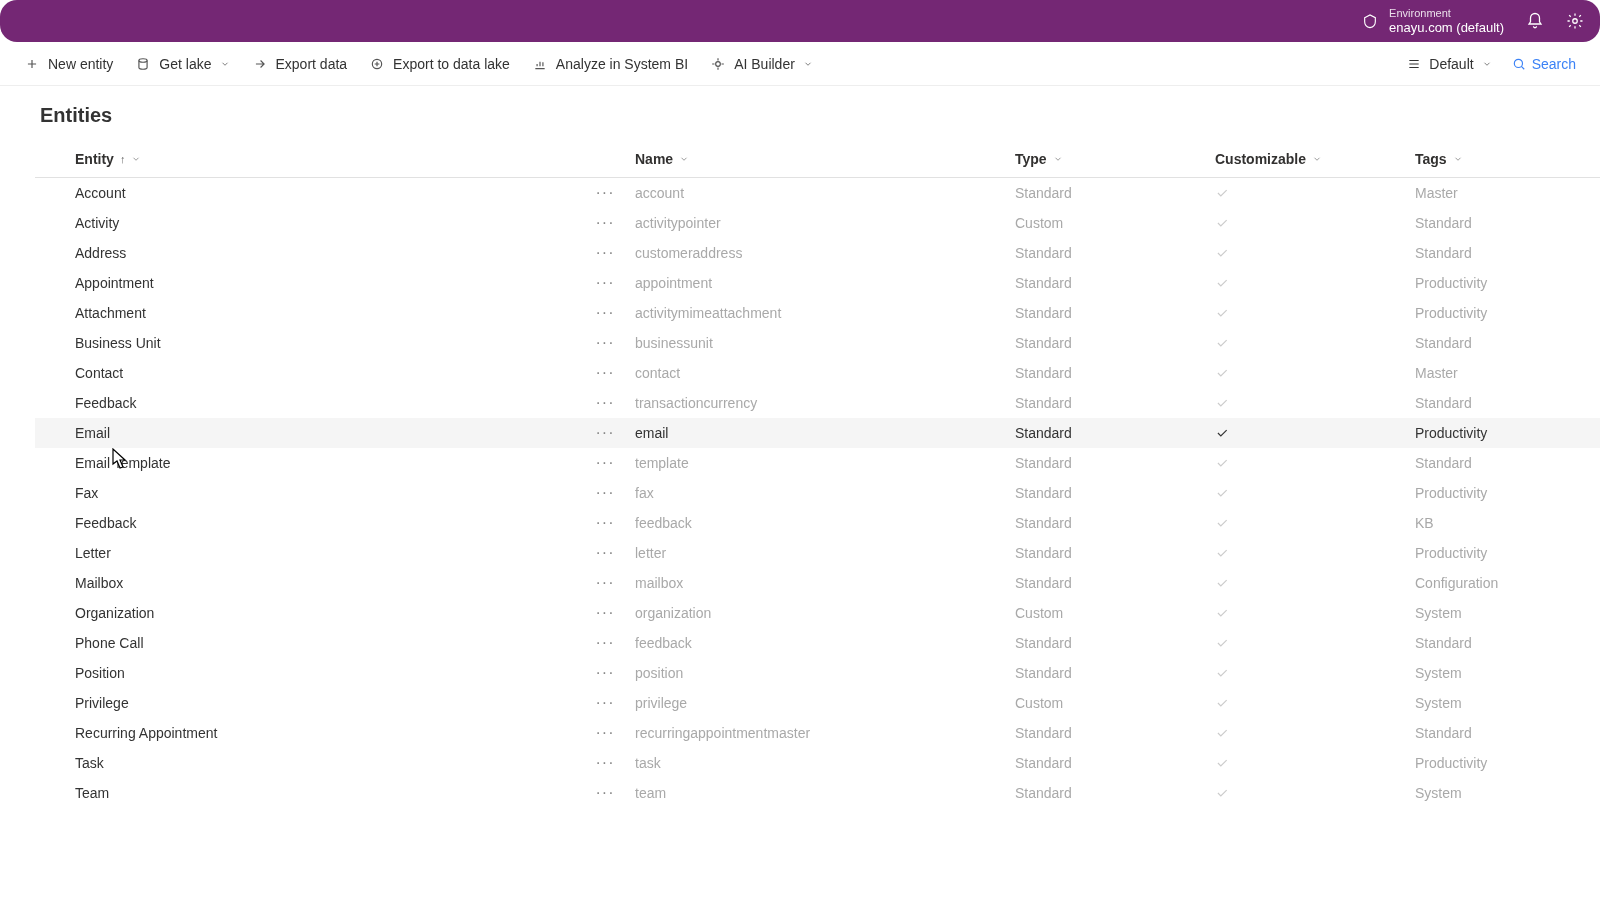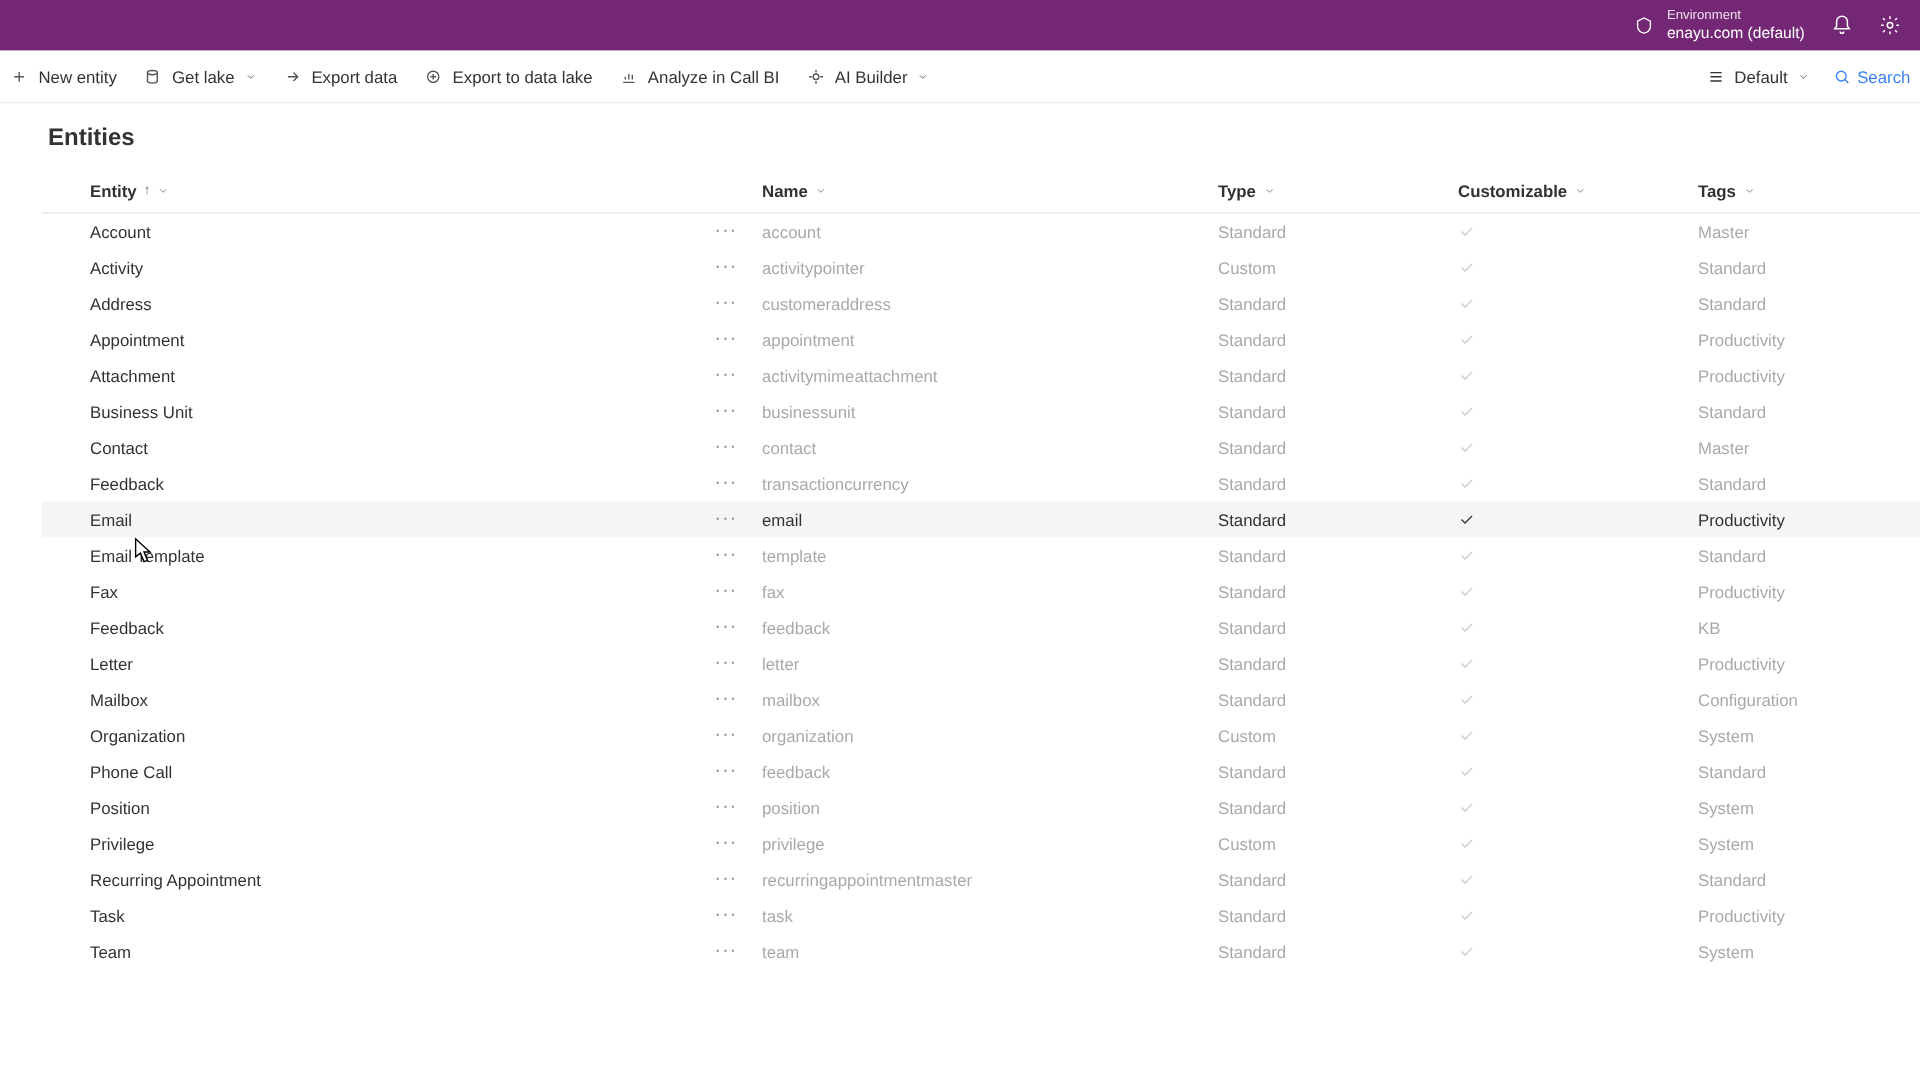--- a/index.html
+++ b/index.html
@@ -1,27 +1,27 @@
 <!DOCTYPE html>
 <html><head>
 <meta charset="utf-8">
 <style>
   * { box-sizing: border-box; margin: 0; padding: 0; }
   body { font-family: "Segoe UI", -apple-system, sans-serif; font-size: 14px; color: #333; background: #fff; overflow-x: hidden; }
 
   
-  .topbar { background: #742774; height: 42px; display: flex; align-items: center; justify-content: flex-end; padding: 0 16px; gap: 22px; color: #fff; }
+  .topbar { background: #742774; height: 42px; display: flex; align-items: center; justify-content: flex-end; padding: 0 16px; gap: 22px; color: #fff; border-radius: 17px; }
   .env-block { display: flex; align-items: center; gap: 10px; }
   .env-text { display: flex; flex-direction: column; line-height: 1.2; }
   .env-label { font-size: 11px; opacity: 0.85; }
   .env-name { font-size: 13px; }
   .topbar .tb-icon { width: 18px; height: 18px; display: inline-flex; align-items: center; justify-content: center; cursor: pointer; }
 
   
-  .cmdbar { height: 44px; display: flex; align-items: center; padding: 0 8px; border-bottom: 1px solid #eee; gap: 22px; }
+  .cmdbar { height: 44px; display: flex; align-items: center; padding: 0 24px; border-bottom: 1px solid #eee; gap: 22px; }
   .cmd-left { display: flex; align-items: center; gap: 22px; flex: 1; }
   .cmd { display: flex; align-items: center; gap: 8px; color: #333; cursor: pointer; font-size: 14px; }
   .cmd .icon { display: inline-flex; align-items: center; justify-content: center; width: 16px; height: 16px; color: #555; }
   .chev { width: 10px; display:inline-flex; align-items:center; justify-content:center; color:#666;}
   .cmd-right { display: flex; align-items: center; gap: 20px; }
   .view-btn { display:flex; align-items:center; gap:8px; cursor:pointer; }
   .search-box { display:flex; align-items:center; gap:6px; color:#3b82f6; }
 
   
   .page-title { padding: 18px 40px 10px 40px; font-size: 20px; font-weight: 600; color: #333; }
@@ -117,21 +117,21 @@
           </svg>
       </span>
       <span>Export to data lake</span>
     </div>
     <div class="cmd">
       <span class="icon">
         <svg width="14" height="14" viewBox="0 0 24 24" fill="none" stroke="currentColor" stroke-width="2">
             <path d="M4 20h16M7 16v-4M12 16V8M17 16v-7"></path>
           </svg>
       </span>
-      <span>Analyze in Call BI</span>
+      <span>Analyze in System BI</span>
     </div>
     <div class="cmd">
       <span class="icon">
         <svg width="14" height="14" viewBox="0 0 24 24" fill="none" stroke="currentColor" stroke-width="2">
             <circle cx="12" cy="12" r="4"></circle>
             <path d="M12 2v4M12 18v4M2 12h4M18 12h4"></path>
           </svg>
       </span>
       <span>AI Builder</span>
       <span class="chev">

